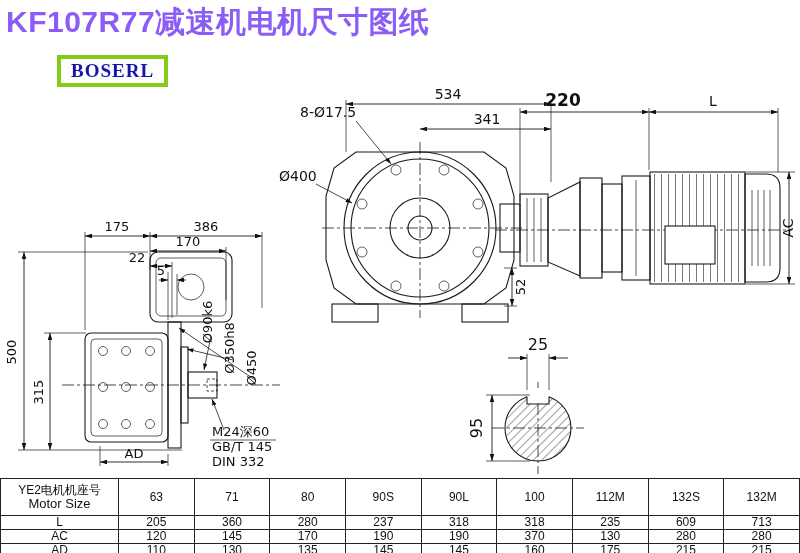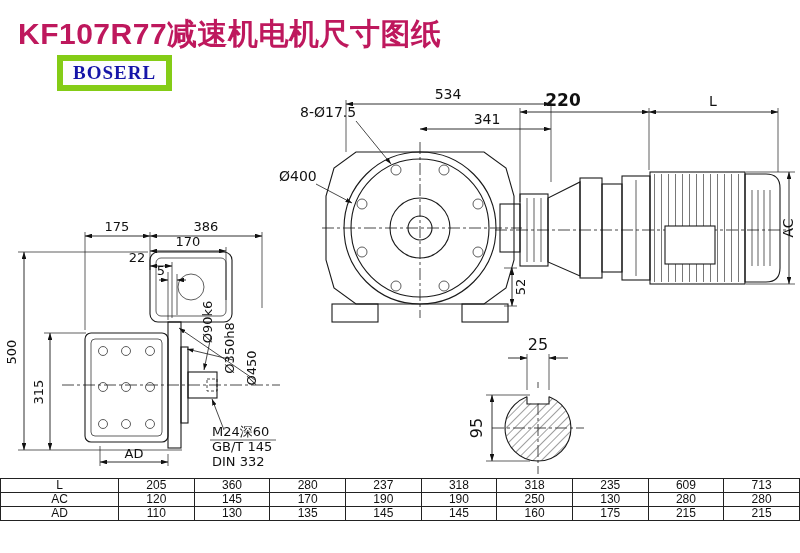--- a/index.html
+++ b/index.html
@@ -1,20 +1,20 @@
 <!DOCTYPE html>
 <html><head>
 <meta charset="utf-8">
 <style>
   html,body{margin:0;padding:0;background:#fff;}
   .page{position:relative;width:800px;height:553px;background:#fff;overflow:hidden;
         font-family:"Liberation Sans",sans-serif;}
-  .title{position:absolute;left:6px;top:2px;margin:12px;font-size:30px;font-weight:700;
-         color:#be185d;letter-spacing:0.5px;}
-  .brand{position:absolute;left:57px;top:55px;border:6px solid #84cc16;background:#fdfdfd;
+  .title{position:absolute;left:6px;top:2px;margin:0;font-size:30px;font-weight:700;
+         color:#8b5cf6;letter-spacing:0.5px;}
+  .brand{position:absolute;left:57px;top:55px;border:4px solid #84cc16;background:#fdfdfd;
          padding:1px 10px;color:#1515a8;font-family:"Liberation Serif",serif;
          font-weight:700;font-size:19px;letter-spacing:1px;}
   .drawing{position:absolute;left:0;top:0;}
   
   .ln{fill:none;stroke:#1a1a1a;stroke-width:1.1;}
   .lnf{fill:#fff;stroke:#1a1a1a;stroke-width:1.1;}
   .thin{fill:none;stroke:#1a1a1a;stroke-width:0.7;}
   .cl{fill:none;stroke:#1a1a1a;stroke-width:0.8;stroke-dasharray:12 3 3 3;}
   .ext{fill:none;stroke:#1a1a1a;stroke-width:0.7;}
   .dim{fill:none;stroke:#1a1a1a;stroke-width:0.9;marker-start:url(#arr);marker-end:url(#arr);}
@@ -274,40 +274,55 @@
         <col>
         <col>
         <col>
         <col>
         <col>
         <col>
         <col>
         <col>
     </colgroup>
     <tbody>
+        <tr class="hrow">
+      <th>
+        <div class="hcn">YE2电机机座号</div>
+        <div class="hen">Motor Size</div>
+      </th>
+      <th>63</th>
+      <th>71</th>
+      <th>80</th>
+      <th>90S</th>
+      <th>90L</th>
+      <th>100</th>
+      <th>112M</th>
+      <th>132S</th>
+      <th>132M</th>
+    </tr>
     <tr class="drow">
       <td>L</td>
       <td>205</td>
       <td>360</td>
       <td>280</td>
       <td>237</td>
       <td>318</td>
       <td>318</td>
       <td>235</td>
       <td>609</td>
       <td>713</td>
     </tr>
     <tr class="drow">
       <td>AC</td>
       <td>120</td>
       <td>145</td>
       <td>170</td>
       <td>190</td>
       <td>190</td>
-      <td>250</td>
+      <td>370</td>
       <td>130</td>
       <td>280</td>
       <td>280</td>
     </tr>
     <tr class="drow">
       <td>AD</td>
       <td>110</td>
       <td>130</td>
       <td>135</td>
       <td>145</td>

